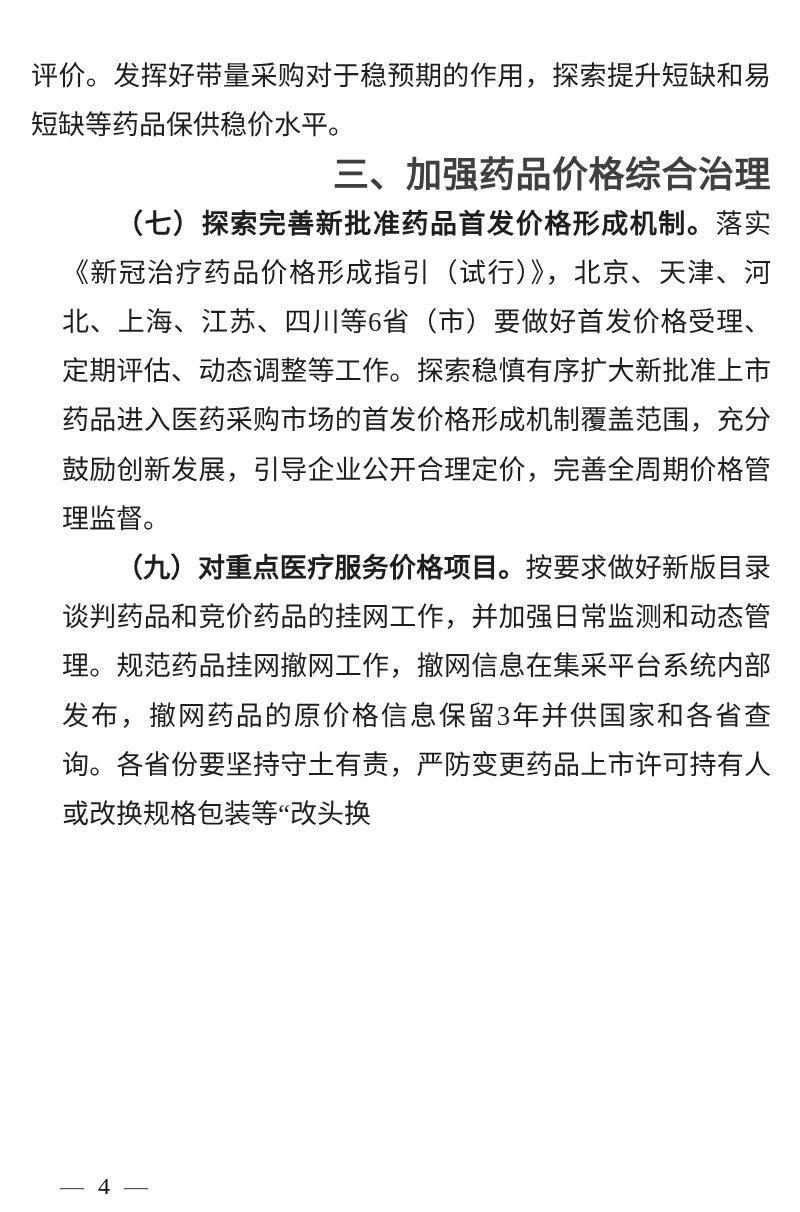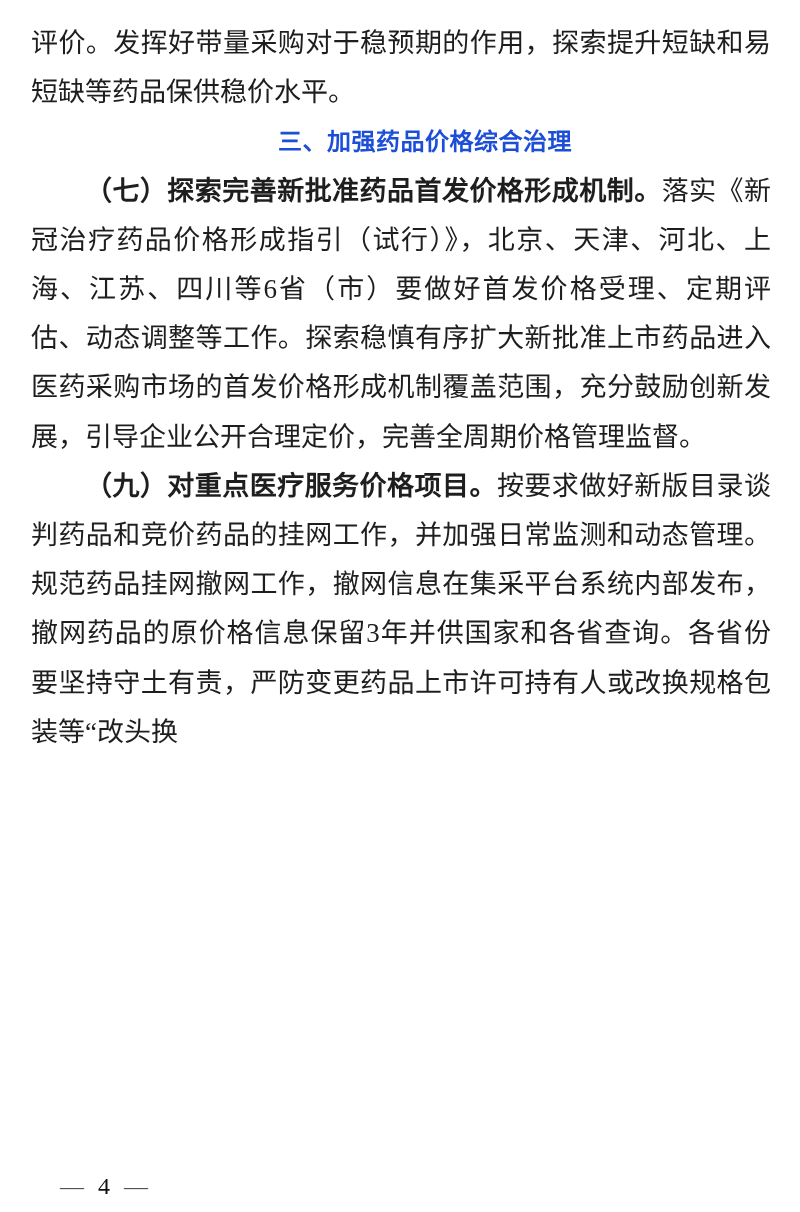--- a/index.html
+++ b/index.html
@@ -14,45 +14,46 @@
     background: #ffffff;
     overflow: hidden;
     font-family: "Liberation Serif", "DejaVu Serif", serif;
     color: #1e1e1e;
   }
   .content {
     position: absolute;
     left: 31px;
     top: 0;
     width: 740px;
-    padding-top: 19px;
+    padding-top: 52px;
     height: 1132px;          
     overflow: hidden;
     font-size: 27px;
     line-height: 49.2px;
     text-align: justify;
     text-justify: inter-character;
     line-break: strict;
     word-break: normal;
   }
   .paragraph {
     margin: 0;
   }
   .paragraph.indent {
     text-indent: 2em;
+    margin-left: 31px;
   }
   .heading {
     margin: 0;
     text-indent: 2em;
     font-family: "Liberation Sans", "DejaVu Sans", sans-serif;
     font-weight: bold;
-    font-size: 24px;
+    font-size: 36px;
     letter-spacing: 0.5px;
-    text-align: center;
-    color: #1d4ed8;
+    text-align: right;
+    color: #404040;
   }
   .seg {
     font-weight: normal;
   }
   .seg.bold {
     font-weight: bold;
   }
   .footer {
     position: absolute;
     left: 60px;

